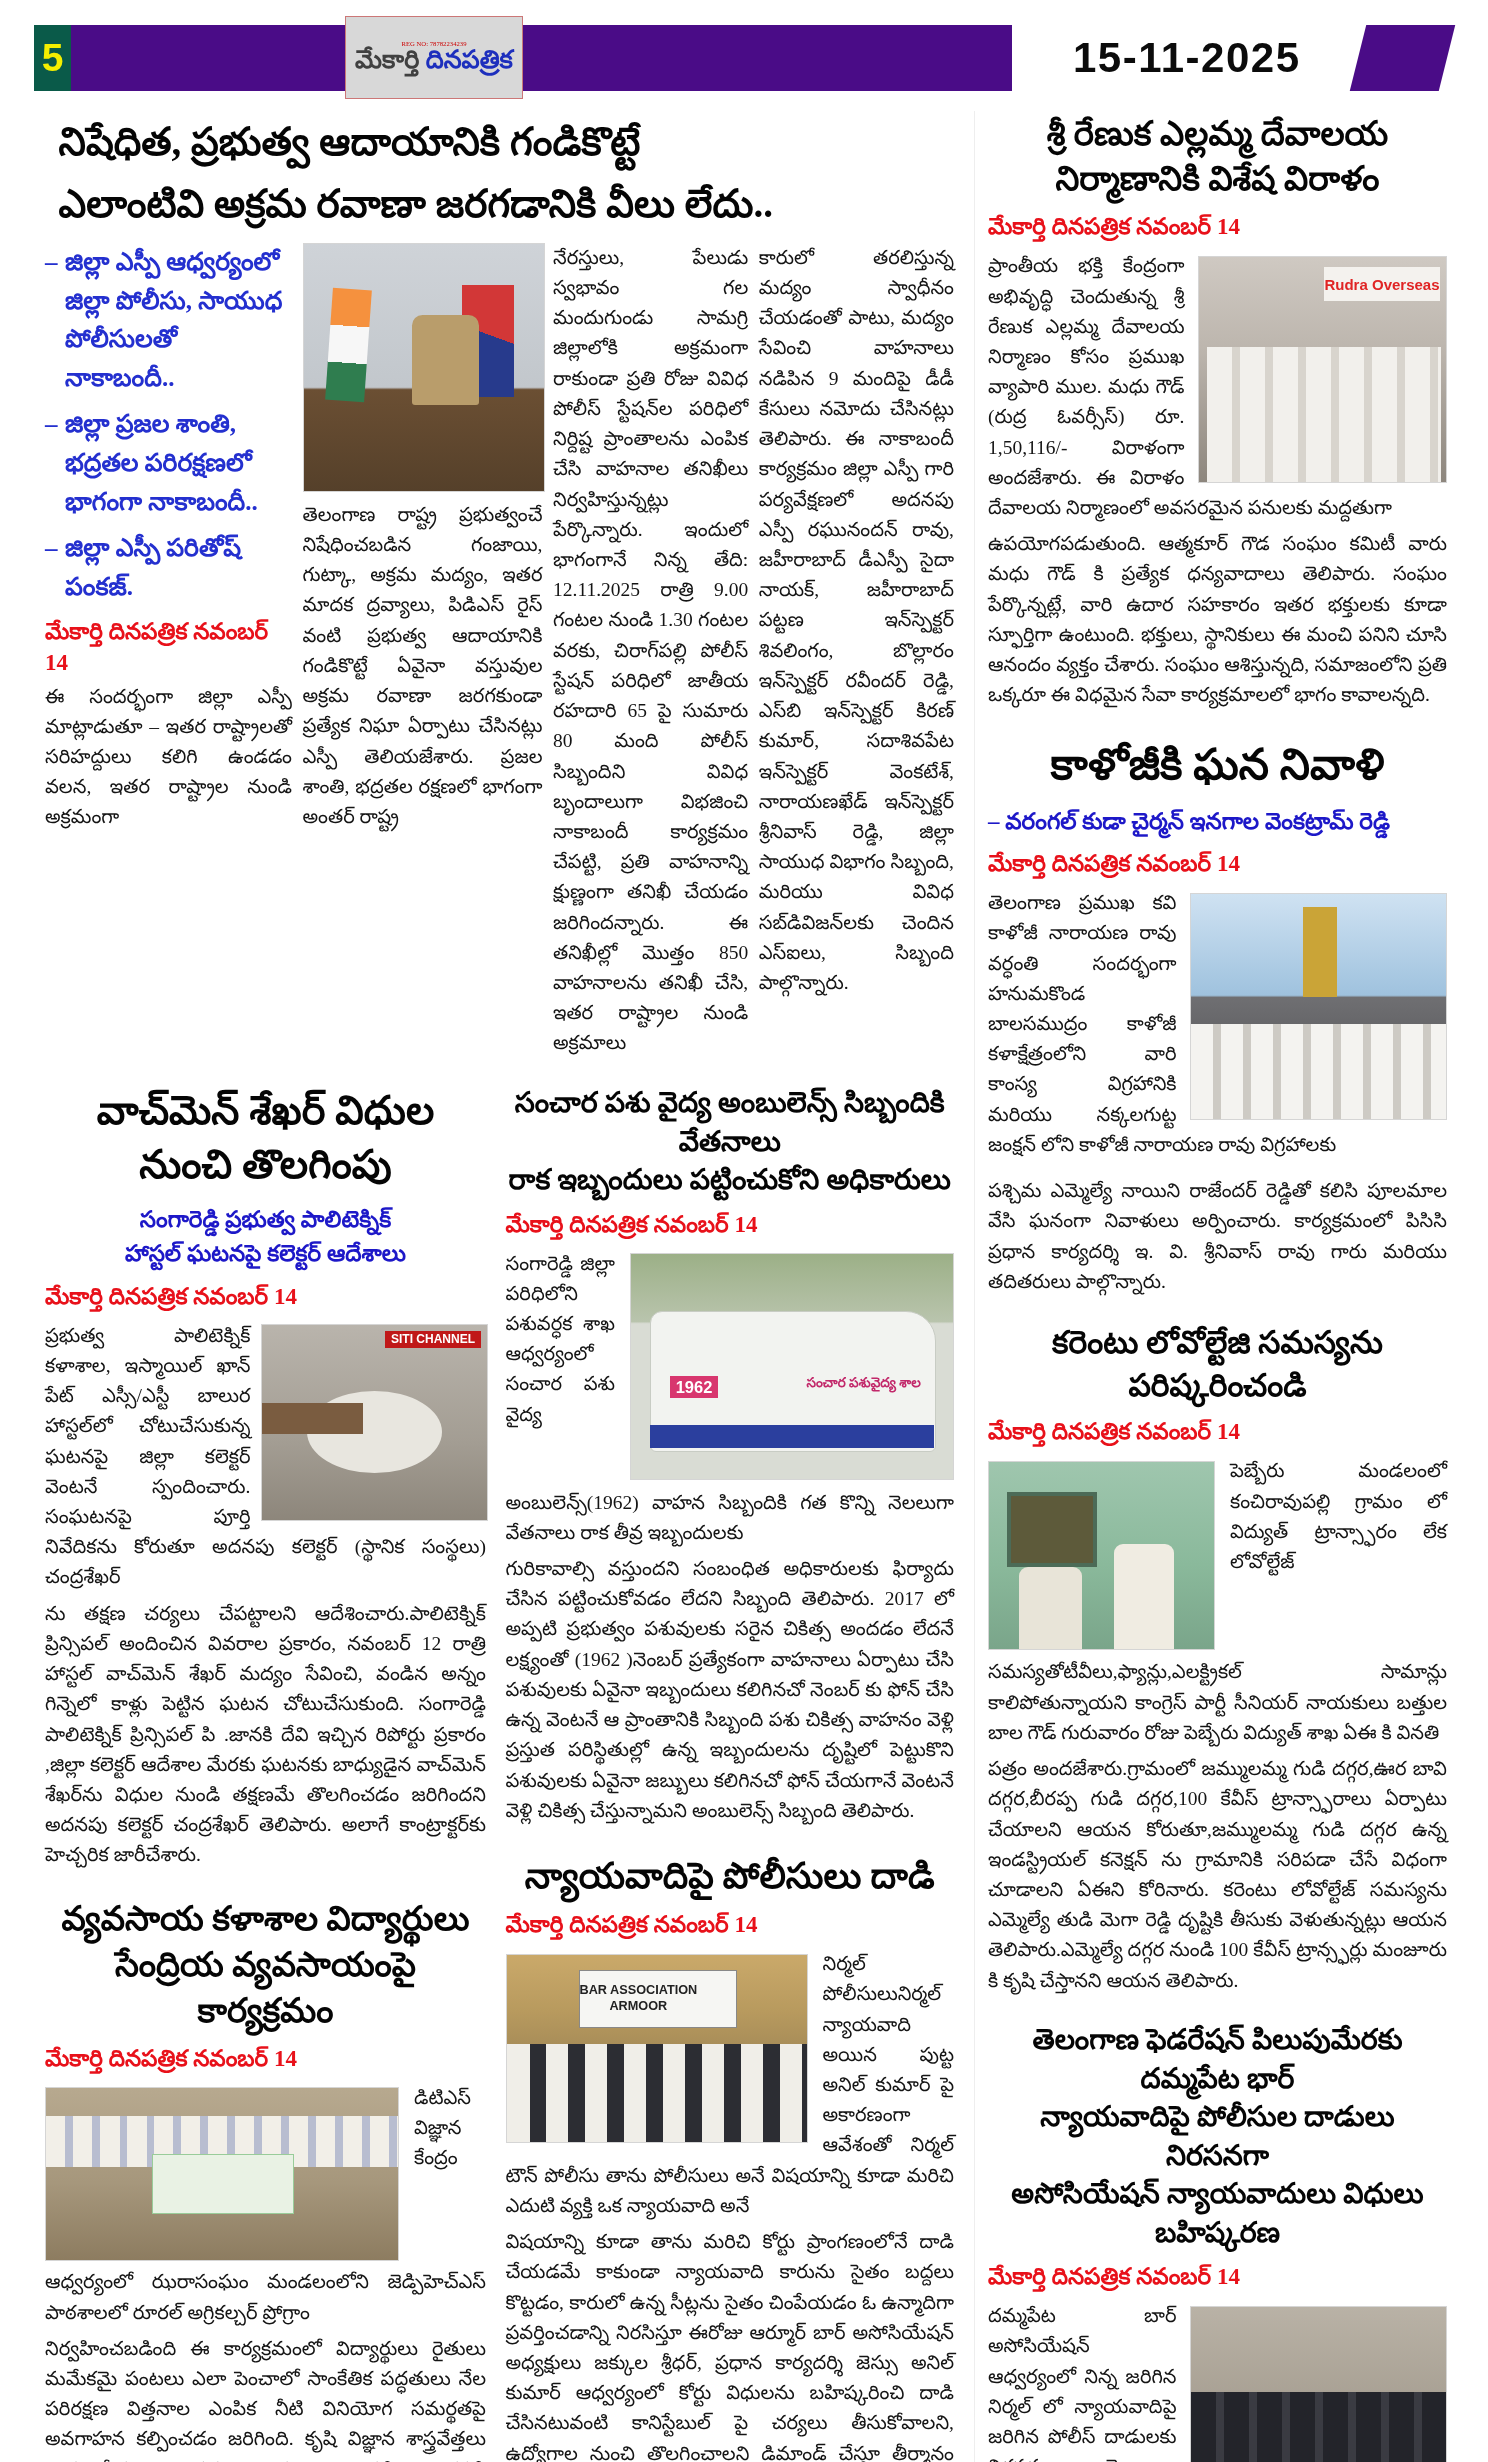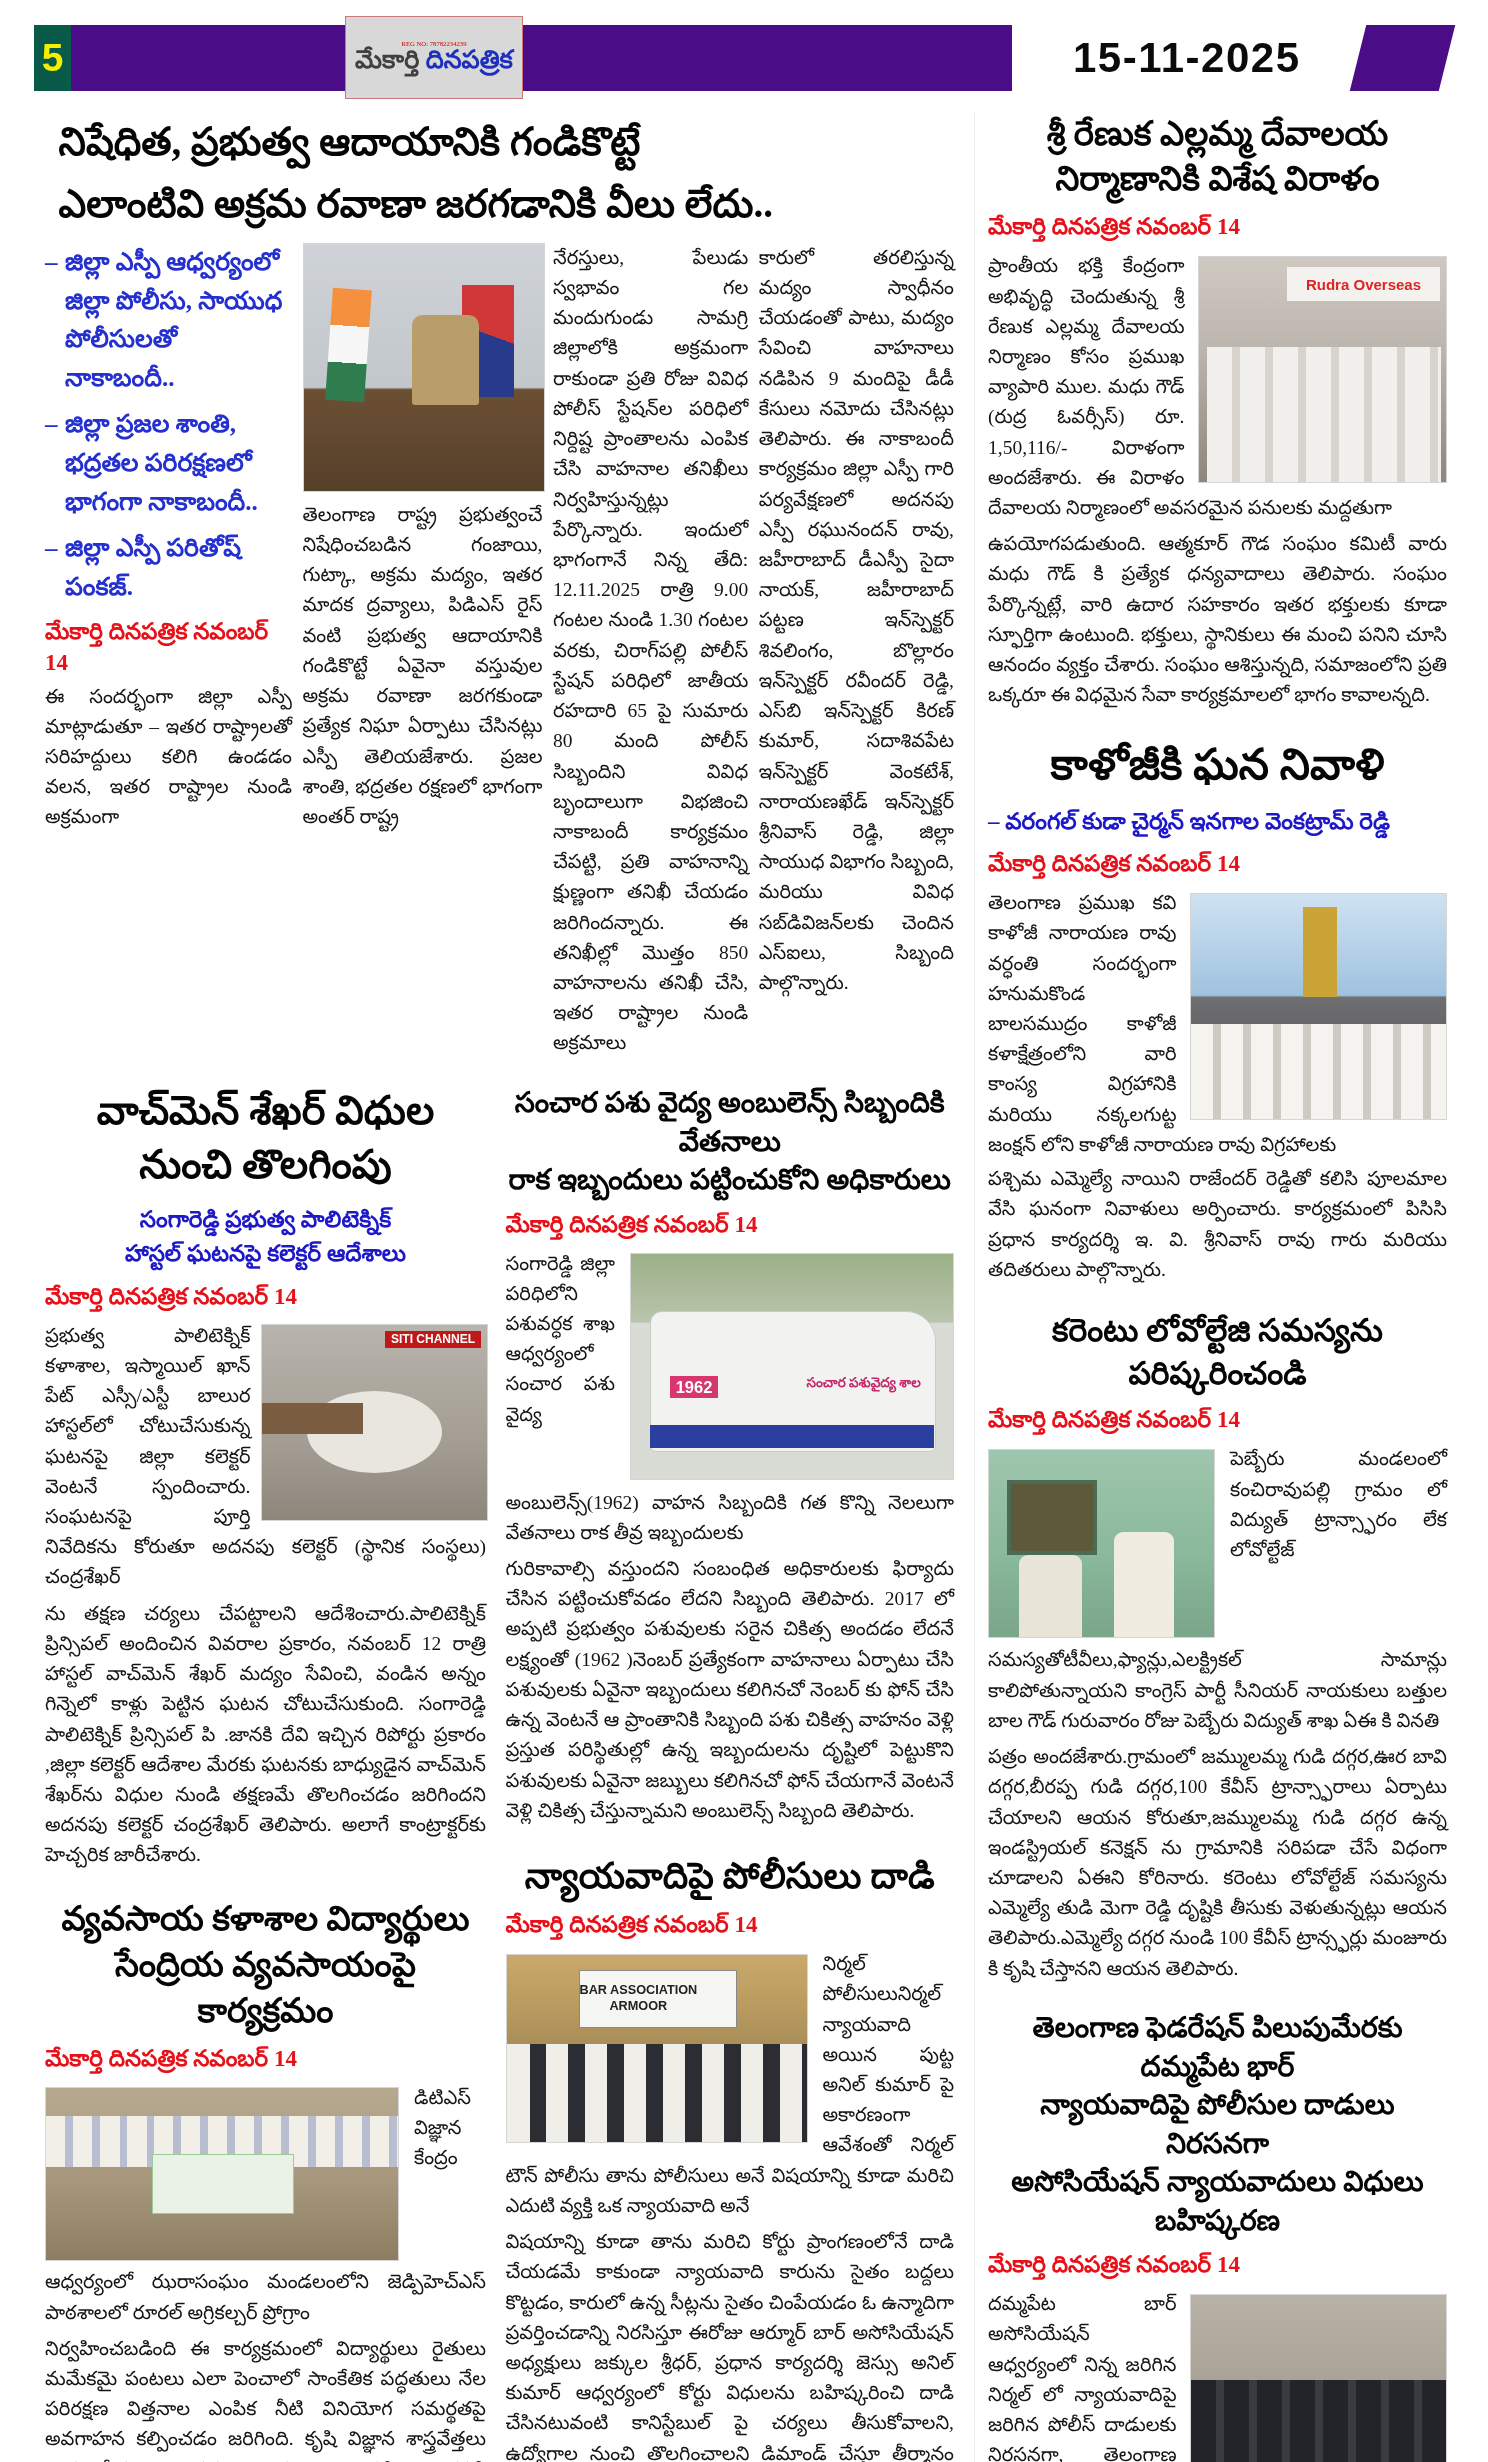--- a/index.html
+++ b/index.html
@@ -46,21 +46,21 @@
   
   .photo{position:relative;overflow:hidden;background:#9aa0a6;border:0.7px solid #d5d5d5;}
   .ph-sp{width:100%;height:247px;background:linear-gradient(180deg,#cfd3d8 0%,#c2c7cc 58%,#6b4f33 59%,#55402a 100%);}
   .ph-sp .tricolor{position:absolute;left:25.5px;top:45px;width:39px;height:112px;
       background:linear-gradient(180deg,#f5913e 33%,#f7f7f7 33% 66%,#2f7d4f 66%);transform:rotate(4deg);}
   .ph-sp .pflag{position:absolute;right:30px;top:41px;width:52px;height:112px;
       background:linear-gradient(200deg,#d23737 45%,#273a8c 45%);}
   .ph-sp .officer{position:absolute;left:45%;top:71px;width:67px;height:90px;background:#b99d6b;border-radius:10.5px 10.5px 3px 3px;}
   .ph-temple{width:247px;height:225px;float:right;margin:4.5px 0 7.5px 13.5px;
       background:linear-gradient(180deg,#cfc9c2 0%,#bdb6ae 40%,#8d867d 100%);}
-  .ph-temple .board{position:absolute;right:6px;top:10.5px;width:153px;height:34px;background:#f4f2ee;
+  .ph-temple .board{position:absolute;right:6px;top:10.5px;width:116px;height:34px;background:#f4f2ee;
       display:flex;align-items:center;justify-content:center;}
   .ph-temple .board span{color:#e02424;font-size:15px;font-weight:bold;font-family:"Liberation Sans",sans-serif;}
   .ph-temple .men{position:absolute;left:7.5px;bottom:0;width:95%;height:60%;
       background:repeating-linear-gradient(90deg,#f2f0ec 0 25.5px,#d8d4cd 25.5px 33px);}
   .ph-kaloji{width:255px;height:225px;float:right;margin:4.5px 0 7.5px 13.5px;
       background:linear-gradient(180deg,#cfe2f2 0%,#9fc2de 45%,#6f6f72 46%,#4a4a4d 100%);}
   .ph-kaloji .statue{position:absolute;left:44%;top:13.5px;width:34px;height:90px;background:#caa437;}
   .ph-kaloji .men{position:absolute;left:0;bottom:0;width:100%;height:42%;
       background:repeating-linear-gradient(90deg,#f4f3f0 0 22.5px,#cdcac4 22.5px 30px);}
   .ph-voltage{width:225px;height:187px;float:left;margin:4.5px 15px 7.5px 0;
@@ -271,21 +271,21 @@
       <article>
         <div class="hl" style="font-size:43px">కాళోజీకి ఘన నివాళి</div>
         <div class="sub-blue" style="text-align:left">– వరంగల్ కుడా చైర్మన్ ఇనగాల వెంకట్రామ్ రెడ్డి</div>
         <div class="dateline">మేకార్తి దినపత్రిక నవంబర్ 14</div>
         <div class="clearfix">
           <div class="photo ph-kaloji">
             <div class="statue"></div>
             <div class="men"></div>
           </div>
           <div class="body-txt">తెలంగాణ ప్రముఖ కవి కాళోజీ నారాయణ రావు వర్ధంతి సందర్భంగా హనుమకొండ బాలసముద్రం కాళోజీ కళాక్షేత్రంలోని వారి కాంస్య విగ్రహానికి మరియు నక్కలగుట్ట జంక్షన్ లోని కాళోజీ నారాయణ రావు విగ్రహాలకు</div>
-          <div class="body-txt" style="margin-top:4px">పశ్చిమ ఎమ్మెల్యే నాయిని రాజేందర్ రెడ్డితో కలిసి పూలమాల వేసి ఘనంగా నివాళులు అర్పించారు. కార్యక్రమంలో పిసిసి ప్రధాన కార్యదర్శి ఇ. వి. శ్రీనివాస్ రావు గారు మరియు తదితరులు పాల్గొన్నారు.</div>
+          <div class="body-txt" style="margin-top:16px">పశ్చిమ ఎమ్మెల్యే నాయిని రాజేందర్ రెడ్డితో కలిసి పూలమాల వేసి ఘనంగా నివాళులు అర్పించారు. కార్యక్రమంలో పిసిసి ప్రధాన కార్యదర్శి ఇ. వి. శ్రీనివాస్ రావు గారు మరియు తదితరులు పాల్గొన్నారు.</div>
         </div>
       </article>
 
       <article>
         <div class="hl" style="font-size:31.5px">కరెంటు లోవోల్టేజి సమస్యను పరిష్కరించండి</div>
         <div class="dateline">మేకార్తి దినపత్రిక నవంబర్ 14</div>
         <div class="clearfix">
           <div class="photo ph-voltage">
             <div class="win"></div>
             <div class="man1"></div>

